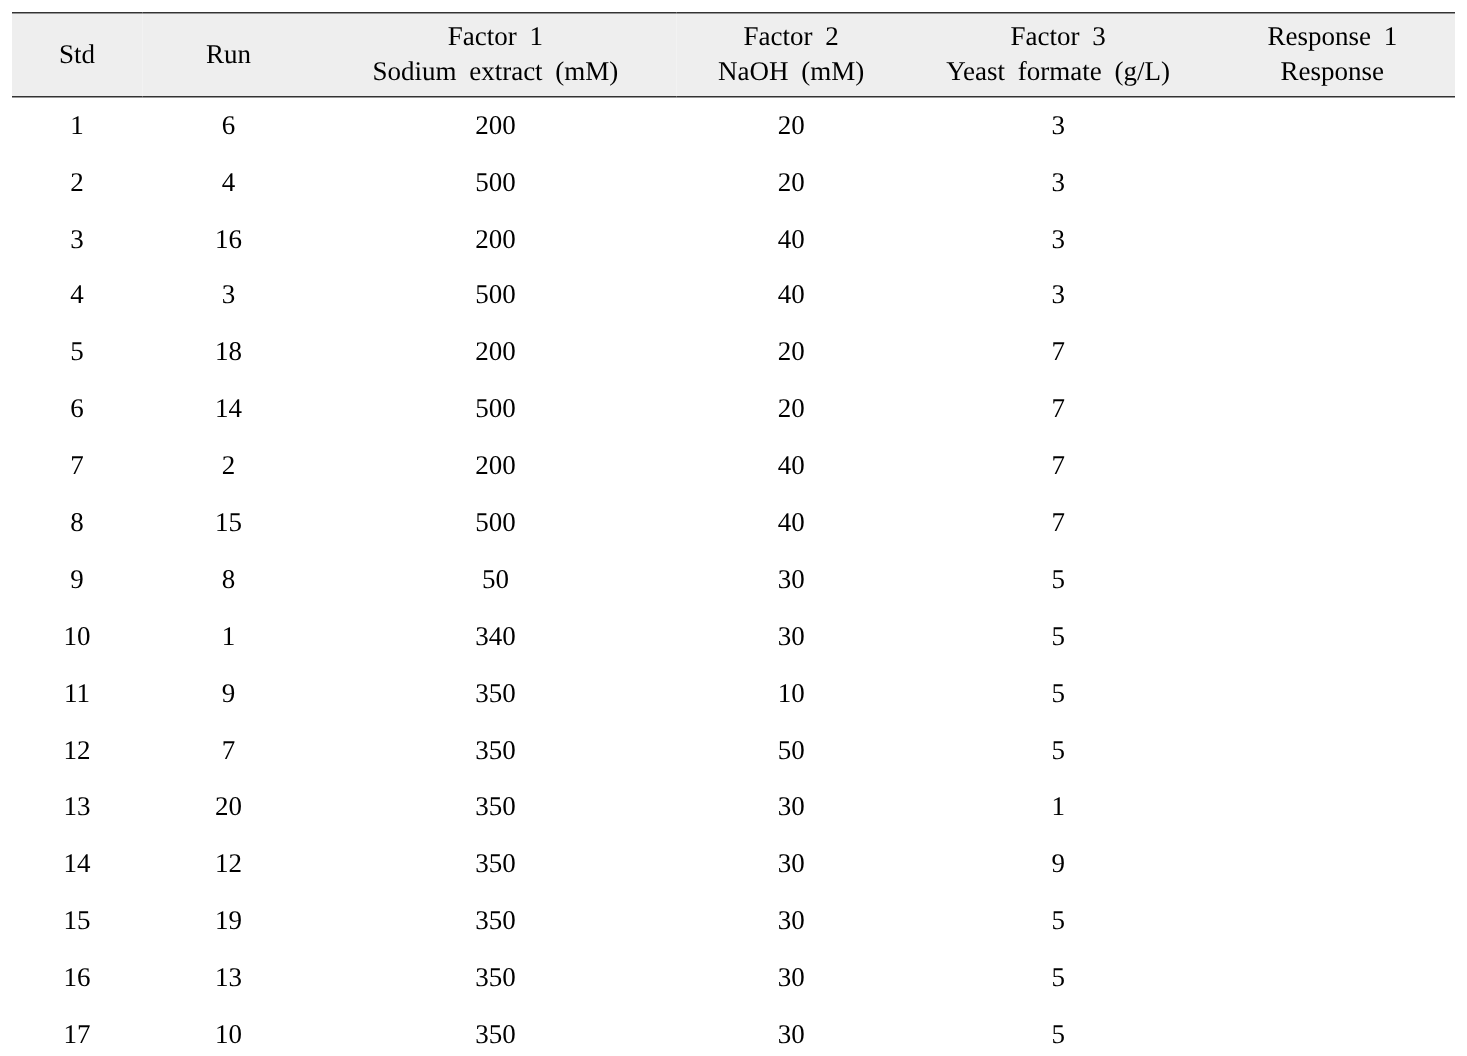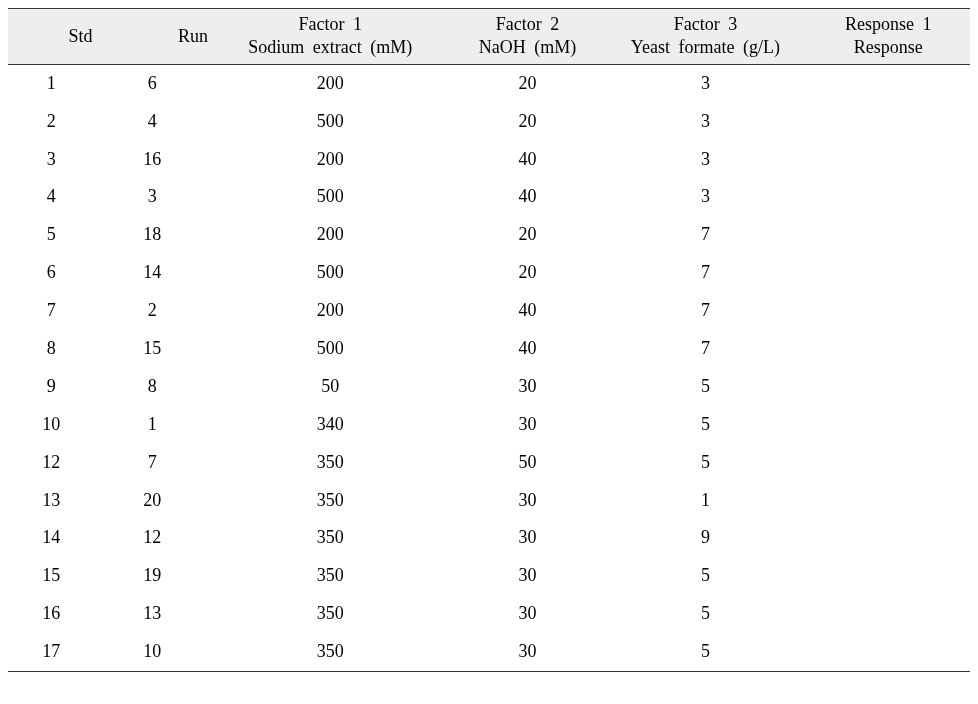--- a/index.html
+++ b/index.html
@@ -34,21 +34,20 @@
       display: block;
       word-spacing: 4px;
       text-align: center;
     }
     thead th .line2 {
       display: block;
       word-spacing: 4px;
     }
     thead th.single {
       word-spacing: 0;
-      text-align: right;
     }
     tbody td {
       padding: 5px 2px;
       text-align: center;
       line-height: 1.55;
     }
     tbody tr:last-child {
       border-bottom: 1px solid #333;
     }
     col.c-std { width: 9%; }
@@ -167,20 +166,28 @@
       </tr>
       <tr>
         <td>10</td>
         <td>1</td>
         <td>340</td>
         <td>30</td>
         <td>5</td>
         <td></td>
       </tr>
       <tr>
+        <td>11</td>
+        <td>9</td>
+        <td>350</td>
+        <td>10</td>
+        <td>5</td>
+        <td></td>
+      </tr>
+      <tr>
         <td>12</td>
         <td>7</td>
         <td>350</td>
         <td>50</td>
         <td>5</td>
         <td></td>
       </tr>
       <tr>
         <td>13</td>
         <td>20</td>

